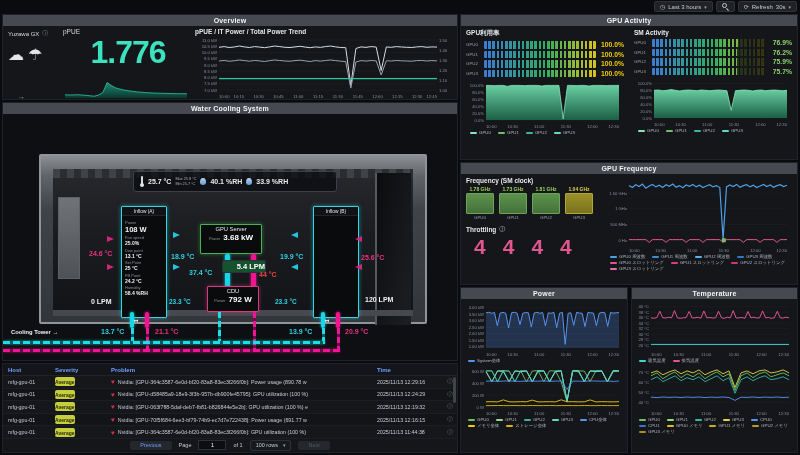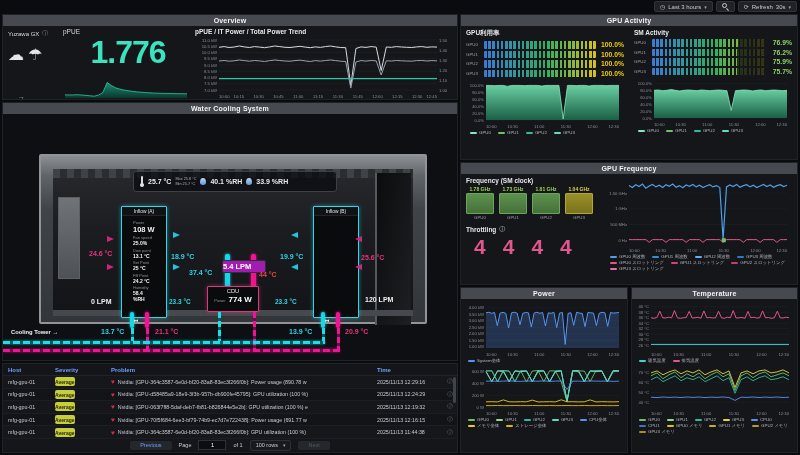--- a/index.html
+++ b/index.html
@@ -40,35 +40,35 @@
 .c-floor{position:absolute;left:0;right:0;bottom:0;height:6px;background:#46494d}
 .envbar{position:absolute;left:130px;top:57px;width:204px;height:21px;background:rgba(8,10,14,.72);border:1px solid #3c4149;border-radius:3px;display:flex;align-items:center;gap:4px;padding:0 6px}
 .env-val{font-size:7px;font-weight:bold;color:#e8eaec;white-space:nowrap}
 .env-mm{font-size:3.8px;color:#aab0b6;line-height:4.5px;white-space:nowrap}
 .thermo{position:relative;width:4px;height:11px}
 .thermo i{position:absolute;left:1px;top:0;width:2px;height:8px;background:#d9dce0;border-radius:1px}
 .thermo b{position:absolute;left:0;bottom:0;width:4px;height:4px;background:#e4e7ea;border-radius:50%}
 .drop{width:6px;height:7px;background:linear-gradient(180deg,#bcd4ee,#5d9ad8);border-radius:50% 50% 50% 50%/62% 62% 40% 40%}
 .rack{position:absolute;width:46px;height:112px;background:#0a0b0d;border:1px solid #3bd2e2;box-shadow:0 0 4px rgba(32,210,226,.55);border-radius:1px}
 .rack-title{height:9px;line-height:9px;text-align:center;font-size:4.8px;color:#e6e8ea;border-bottom:1px solid #22252a;background:#101216}
-.rack-screen{padding:2px 11px}
+.rack-screen{padding:2px 3px}
 .fl{font-size:4px;color:#8a9099;margin-top:1.5px}
 .fv{font-size:5px;font-weight:bold;color:#f0f1f3}
 .fv.big{font-size:7.5px}
 .cbox{position:absolute;background:#0a0b0d;border-radius:1px}
 .srv{left:197px;top:110px;width:62px;height:30px;border:1px solid #47b153;box-shadow:0 0 4px rgba(60,190,80,.5)}
 .cdu{left:204px;top:172px;width:52px;height:26px;border:1px solid #d63a80;box-shadow:0 0 4px rgba(214,58,128,.5)}
 .cbox-title{font-size:5.8px;color:#e6e8ea;text-align:center;margin-top:1px}
 .cbox-power{display:flex;justify-content:center;align-items:baseline;gap:3px;margin-top:1px}
 .cbox-power .fl{margin:0}
 .cbox-power .pv{font-size:8px;font-weight:bold;color:#fff}
 .vpipe{position:absolute;width:5px;border-radius:2px}
 .vp-c{background:#17d6e6;box-shadow:0 0 3px #17d6e6}
 .vp-m{background:#f0148f;box-shadow:0 0 3px #f0148f}
-.lpm-badge{position:absolute;left:219px;top:146px;width:44px;height:13px;background:#a21caf;border:1px solid #2c3037;border-radius:2px;color:#fff;font-size:7.5px;font-weight:bold;text-align:left;line-height:12px}
+.lpm-badge{position:absolute;left:219px;top:146px;width:44px;height:13px;background:#14532d;border:1px solid #2c3037;border-radius:2px;color:#fff;font-size:7.5px;font-weight:bold;text-align:right;line-height:12px}
 .tlabel{position:absolute;font-size:7px;font-weight:bold;white-space:nowrap}
 .t-cyan{color:#2fd2e2}.t-pink{color:#e8327f}.t-red{color:#e84545}.t-white{color:#eef0f2}
 .tlabel.sm{font-size:6.5px}
 .arrow{position:absolute;width:0;height:0;border-top:3.5px solid transparent;border-bottom:3.5px solid transparent}
 .ar-r.ar-c{border-left:7px solid #22c4de}.ar-r.ar-p{border-left:7px solid #d0237e}
 .ar-l.ar-c{border-right:7px solid #22c4de}.ar-l.ar-p{border-right:7px solid #d0237e}
 .valve{position:absolute;font-size:5px;color:#f0f1f3;letter-spacing:-1px}
 .hpipe{position:absolute;height:3px}
 .hp-c{background:repeating-linear-gradient(90deg,#18dfe8 0 7px,#0a585f 7px 10px);box-shadow:0 0 3px rgba(24,223,232,.7)}
 .hp-m{background:repeating-linear-gradient(90deg,#f01395 0 7px,#6b0a46 7px 10px);box-shadow:0 0 3px rgba(240,19,149,.7)}
@@ -271,28 +271,35 @@
           <div class="fl">FB Point</div>
           <div class="fv">24.2 °C</div>
           <div class="fl">Humidity</div>
           <div class="fv">58.4 %RH</div>
         </div>
     </div>
     <div class="rack" style="left:310px;top:92px">
       <div class="rack-title">Inflow (B)</div>
     </div>
 
+    <div class="cbox srv">
+      <div class="cbox-title">GPU Server</div>
+      <div class="cbox-power">
+          <span class="fl">Power</span>
+          <span class="pv">3.68 kW</span>
+        </div>
+    </div>
     <div class="vpipe vp-c" style="left:222px;top:140px;height:34px"></div>
     <div class="vpipe vp-m" style="left:248px;top:140px;height:34px"></div>
     <div class="lpm-badge">5.4 LPM</div>
     <div class="cbox cdu">
       <div class="cbox-title">CDU</div>
       <div class="cbox-power">
           <span class="fl">Power</span>
-          <span class="pv">774 W</span>
+          <span class="pv">792 W</span>
         </div>
     </div>
 
     <span class="tlabel t-pink" style="left:86px;top:136px">24.6 °C</span>
     <span class="tlabel t-cyan" style="left:168px;top:139px">18.9 °C</span>
     <span class="tlabel t-cyan" style="left:277px;top:139px">19.9 °C</span>
     <span class="tlabel t-pink" style="left:358px;top:140px">25.6 °C</span>
     <span class="tlabel t-cyan" style="left:186px;top:155px">37.4 °C</span>
     <span class="tlabel t-red" style="left:256px;top:157px">44 °C</span>
     <span class="tlabel t-cyan sm" style="left:166px;top:184px">23.3 °C</span>

